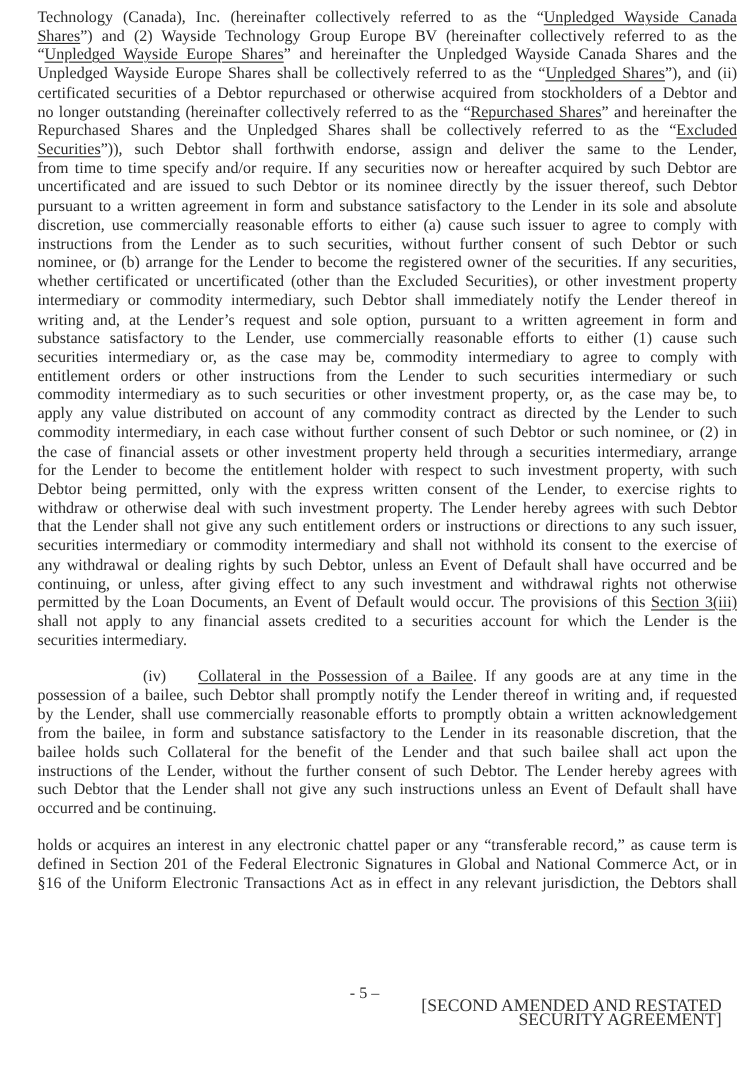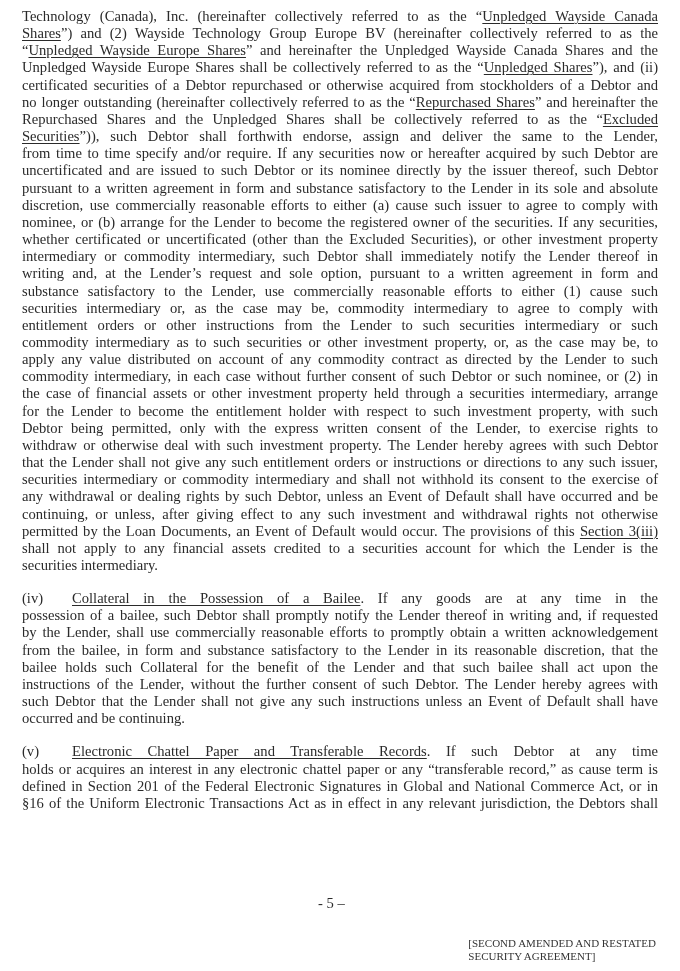--- a/index.html
+++ b/index.html
@@ -1,44 +1,45 @@
 <!DOCTYPE html>
 <html><head>
 <meta charset="utf-8">
 <style>
   html, body { margin:0; padding:0; background:#ffffff; }
   body { width:680px; height:971px; position:relative; overflow:hidden;
          font-family:"Liberation Serif", "DejaVu Serif", serif; color:#2a2a2a; }
-  .page { position:absolute; left:22px; top:8px; width:636px; }
+  .page { position:absolute; left:34px; top:8px; width:636px; }
   .line { display:block; height:17.17px; line-height:17.17px; font-size:14.6px;
           white-space:nowrap; text-align:justify; text-align-last:justify; }
   .line.last { text-align-last:left; }
   .u { text-decoration:underline; text-decoration-thickness:1px; text-underline-offset:2px; }
   .gap { height:16px; }
-  .indent-num { display:inline-block; width:50px; text-align:right; }
+  .indent-num { display:inline-block; width:50px; margin-left:96px; text-align:right; }
   .footer-num { position:absolute; left:318px; top:895px; font-size:14.6px; }
-  .footer-label { position:absolute; right:24px; top:937px; font-size:11px; text-align:left; line-height:12.5px; color:#333; }
+  .footer-label { position:absolute; right:24px; top:909px; font-size:16px; text-align:right; line-height:12.5px; color:#333; }
 </style>
 </head>
 <body>
 
 <div class="page">
   <div id="para-iii">
       <span class="line"><span>Technology (Canada), Inc. (hereinafter collectively referred to as the “</span><span class="u">Unpledged Wayside Canada</span></span>
       <span class="line"><span class="u">Shares</span><span>”) and (2) Wayside Technology Group Europe BV (hereinafter collectively referred to as the</span></span>
       <span class="line"><span>“</span><span class="u">Unpledged Wayside Europe Shares</span><span>” and hereinafter the Unpledged Wayside Canada Shares and the</span></span>
       <span class="line"><span>Unpledged Wayside Europe Shares shall be collectively referred to as the “</span><span class="u">Unpledged Shares</span><span>”), and (ii)</span></span>
       <span class="line"><span>certificated securities of a Debtor repurchased or otherwise acquired from stockholders of a Debtor and</span></span>
       <span class="line"><span>no longer outstanding (hereinafter collectively referred to as the “</span><span class="u">Repurchased Shares</span><span>” and hereinafter the</span></span>
       <span class="line"><span>Repurchased Shares and the Unpledged Shares shall be collectively referred to as the “</span><span class="u">Excluded</span></span>
       <span class="line"><span class="u">Securities</span><span>”)), such Debtor shall forthwith endorse, assign and deliver the same to the Lender,</span></span>
       <span class="line"><span>from time to time specify and/or require.  If any securities now or hereafter acquired by such Debtor are</span></span>
       <span class="line"><span>uncertificated and are issued to such Debtor or its nominee directly by the issuer thereof, such Debtor</span></span>
       <span class="line"><span>pursuant to a written agreement in form and substance satisfactory to the Lender in its sole and absolute</span></span>
       <span class="line"><span>discretion, use commercially reasonable efforts to either (a) cause such issuer to agree to comply with</span></span>
+      <span class="line"><span>instructions from the Lender as to such securities, without further consent of such Debtor or such</span></span>
       <span class="line"><span>nominee, or (b) arrange for the Lender to become the registered owner of the securities.  If any securities,</span></span>
       <span class="line"><span>whether certificated or uncertificated (other than the Excluded Securities), or other investment property</span></span>
       <span class="line"><span>intermediary or commodity intermediary, such Debtor shall immediately notify the Lender thereof in</span></span>
       <span class="line"><span>writing and, at the Lender’s request and sole option, pursuant to a written agreement in form and</span></span>
       <span class="line"><span>substance satisfactory to the Lender, use commercially reasonable efforts to either (1) cause such</span></span>
       <span class="line"><span>securities intermediary or, as the case may be, commodity intermediary to agree to comply with</span></span>
       <span class="line"><span>entitlement orders or other instructions from the Lender to such securities intermediary or such</span></span>
       <span class="line"><span>commodity intermediary as to such securities or other investment property, or, as the case may be, to</span></span>
       <span class="line"><span>apply any value distributed on account of any commodity contract as directed by the Lender to such</span></span>
       <span class="line"><span>commodity intermediary, in each case without further consent of such Debtor or such nominee, or (2) in</span></span>
@@ -64,21 +65,20 @@
     <span class="line">from the bailee, in form and substance satisfactory to the Lender in its reasonable discretion, that the</span>
     <span class="line">bailee holds such Collateral for the benefit of the Lender and that such bailee shall act upon the</span>
     <span class="line">instructions of the Lender, without the further consent of such Debtor.  The Lender hereby agrees with</span>
     <span class="line">such Debtor that the Lender shall not give any such instructions unless an Event of Default shall have</span>
     <span class="line last">occurred and be continuing.</span>
   </div>
 
   <div class="gap"></div>
 
   <div>
-    <span class="line"><span class="indent-num">(v)</span><span class="u">Electronic Chattel Paper and Transferable Records</span><span>.  If such Debtor at any time</span></span>
     <span class="line">holds or acquires an interest in any electronic chattel paper or any “transferable record,” as cause term is</span>
     <span class="line">defined in Section 201 of the Federal Electronic Signatures in Global and National Commerce Act, or in</span>
     <span class="line">§16 of the Uniform Electronic Transactions Act as in effect in any relevant jurisdiction, the Debtors shall</span>
   </div>
 </div>
 
 <div class="footer-num">- 5 –</div>
 <div class="footer-label">
   <div>[SECOND AMENDED AND RESTATED</div>
   <div>SECURITY AGREEMENT]</div>

